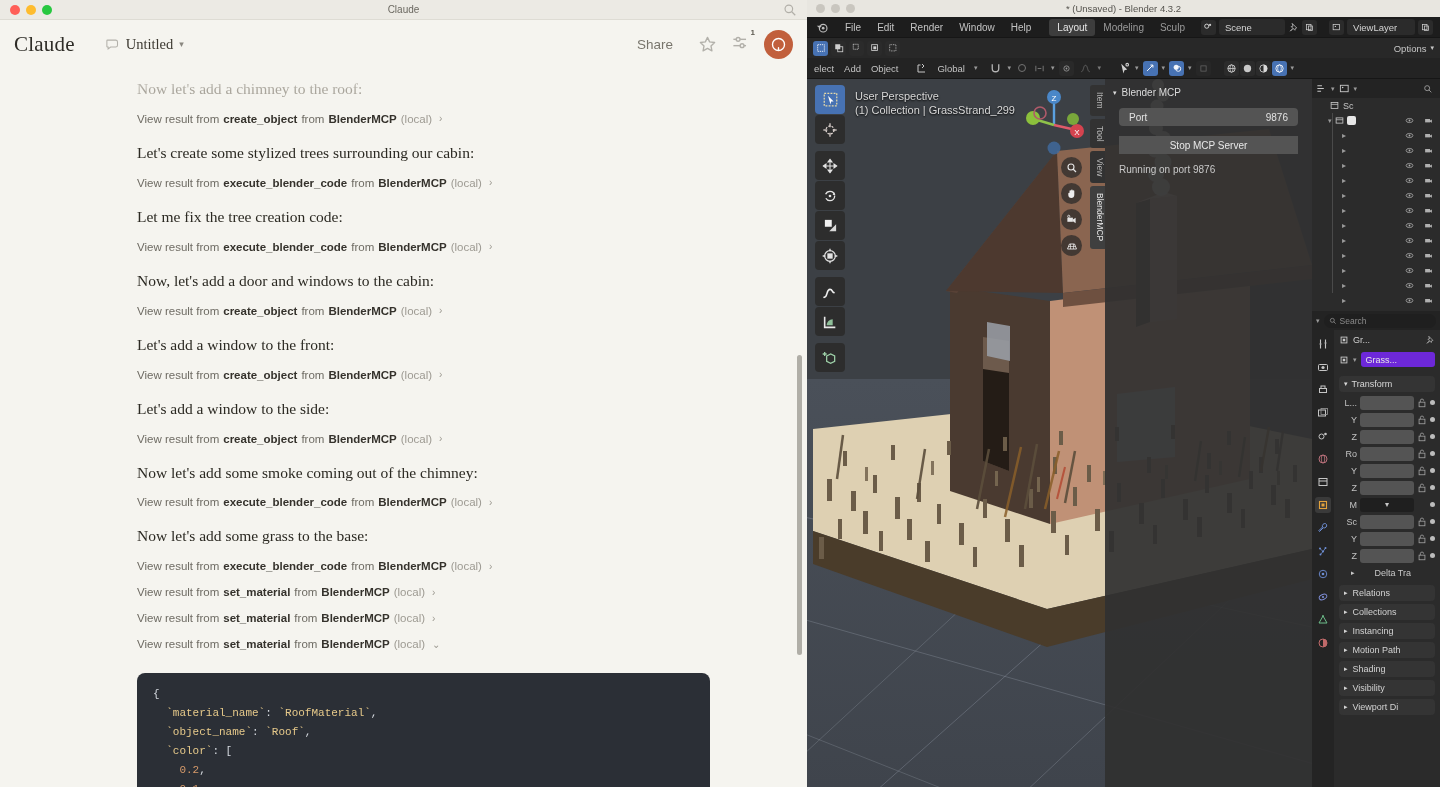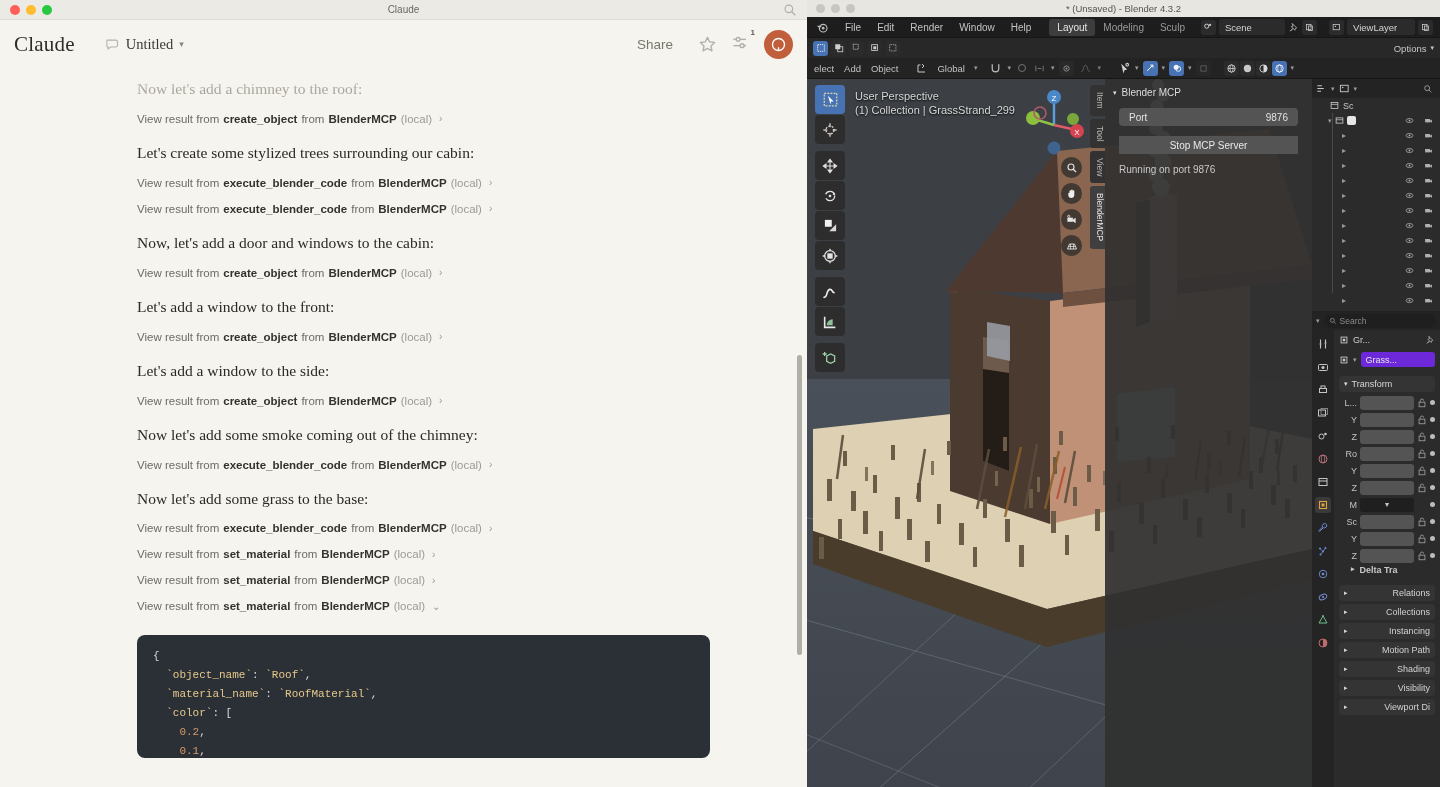--- a/index.html
+++ b/index.html
@@ -303,27 +303,27 @@
   .xl { width: 18px; text-align: right; font-size: 9px; color: #c2c2c2; }
   .xfield {
     flex: 1; background: #545454; border-radius: 3px; height: 14px;
     cursor: text;
   }
   .xfield.dropdown { background: #1f1f1f; display:flex; align-items:center;
     justify-content:center; color:#c8c8c8; font-size:8px; }
   .xlock { width: 10px; opacity: .8; }
   .xdot { width: 5px; height: 5px; border-radius: 50%; background: #bcbcbc; }
   .sub-hdr {
-    display: flex; gap: 5px; padding-left: 12px;
-    font-size: 9px; color: #c8c8c8; height: 15px; cursor: pointer; font-weight: bold;
+    display: flex; align-items: center; gap: 20px; padding-left: 12px;
+    font-size: 9px; color: #c8c8c8; height: 15px; cursor: pointer;
   }
   .sec-hdr {
     background: #343434; border-radius: 4px; height: 16px; display: flex;
     align-items: center; gap: 5px; padding: 0 5px; font-size: 9px;
-    color: #d2d2d2; cursor: pointer; margin-bottom: 3px; justify-content: space-between;
+    color: #d2d2d2; cursor: pointer; margin-bottom: 3px;
   }
 </style>
 </head>
 <body>
 
 <div id="root">
 
   <div id="claude-window">
 
     <div id="claude-titlebar">
@@ -386,20 +386,21 @@
           </div>
           <div class="msg-head">Let's create some stylized trees surrounding our cabin:</div>
           <div class="tool-line">
             <span>View result from</span>
             <b>execute_blender_code</b>
             <span>from</span>
             <b>BlenderMCP</b>
             <span class="dim">(local)</span>
             <span class="chev">›</span>
           </div>
+          <div class="msg-head">Let me fix the tree creation code:</div>
           <div class="tool-line">
             <span>View result from</span>
             <b>execute_blender_code</b>
             <span>from</span>
             <b>BlenderMCP</b>
             <span class="dim">(local)</span>
             <span class="chev">›</span>
           </div>
           <div class="msg-head">Now, let's add a door and windows to the cabin:</div>
           <div class="tool-line">
@@ -465,22 +466,22 @@
           <div class="tool-line">
             <span>View result from</span>
             <b>set_material</b>
             <span>from</span>
             <b>BlenderMCP</b>
             <span class="dim">(local)</span>
             <span class="chev">⌄</span>
           </div>
           <div id="code-block">
             <div class="ln"><span class="c-punct">{</span></div>
+            <div class="ln"><span class="c-punct">  <span class="c-str">`material_name`</span>: <span class="c-str">`RoofMaterial`</span>,</span></div>
             <div class="ln"><span class="c-punct">  <span class="c-str">`object_name`</span>: <span class="c-str">`Roof`</span>,</span></div>
-            <div class="ln"><span class="c-punct">  <span class="c-str">`material_name`</span>: <span class="c-str">`RoofMaterial`</span>,</span></div>
             <div class="ln"><span class="c-punct">  <span class="c-str">`color`</span>: [</span></div>
             <div class="ln"><span class="c-punct">    <span class="c-num">0.2</span>,</span></div>
             <div class="ln"><span class="c-punct">    <span class="c-num">0.1</span>,</span></div>
           </div>
         </div>
     </div>
     <div id="fade-top"></div>
     <div id="claude-scrollbar"></div>
   </div>
 

